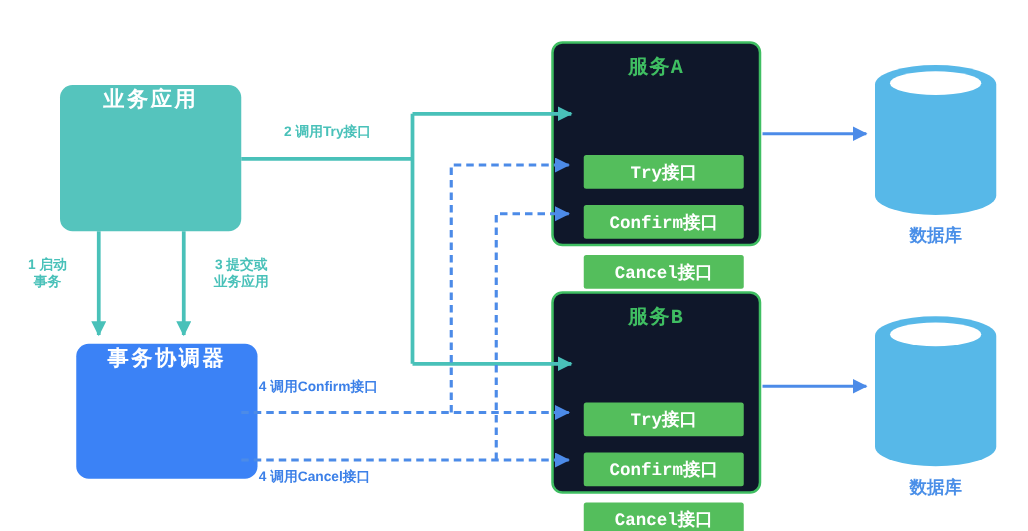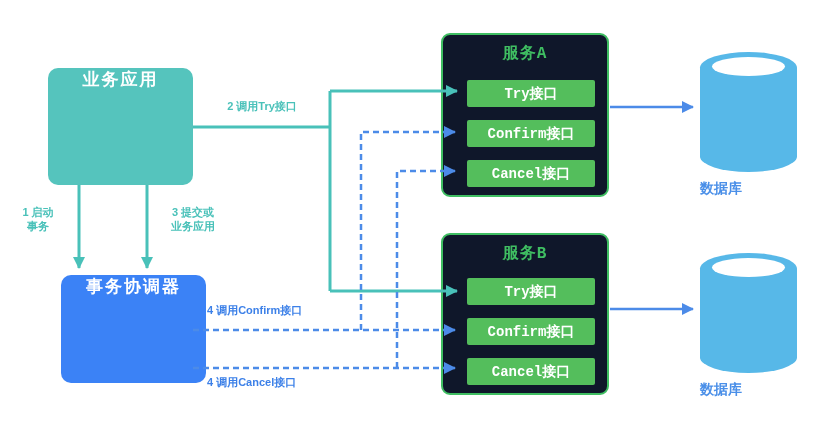--- a/index.html
+++ b/index.html
@@ -24,42 +24,42 @@
     border:2.5px solid #3FBE62;border-radius:9px;font-family:Liberation Mono, monospace;
   }
   .service-title{
     position:absolute;top:8px;left:0;width:100%;text-align:center;
     color:#3FBE62;font-weight:bold;font-size:16px;letter-spacing:1px;
   }
   .iface{
     position:absolute;left:24px;width:128px;height:27px;
     background:#54BE5C;border-radius:2px;
     color:#ffffff;font-weight:bold;font-size:14px;
-    display:flex;align-items:center;justify-content:center;
+    display:flex;align-items:center;justify-content:center;margin-top:44px;
   }
 
   
   .cylinder{
     position:absolute;z-index:1;width:97px;height:120px;
     background:#57B8E8;border-radius:50% / 13%;
   }
   .cylinder::before{
     content:"";position:absolute;left:12px;right:12px;top:5px;height:19px;
     background:#ffffff;border-radius:50%;
   }
 
   
   .edge-label{
     position:absolute;z-index:3;font-weight:bold;font-size:11px;line-height:1.25;
     white-space:nowrap;
   }
   .lbl-teal{color:#49C1B9;text-align:center;}
   .lbl-blue{color:#3C80E8;}
   .db-label{
-    position:absolute;z-index:3;width:97px;text-align:left;
+    position:absolute;z-index:3;width:97px;text-align:center;
     color:#4A8FE8;font-weight:bold;font-size:14px;
   }
 </style>
 </head>
 <body>
 
 <div class="canvas">
 
   <div class="node node-teal" style="left:48px;top:68px;width:145px;height:117px;">
     <span>业务应用</span>

